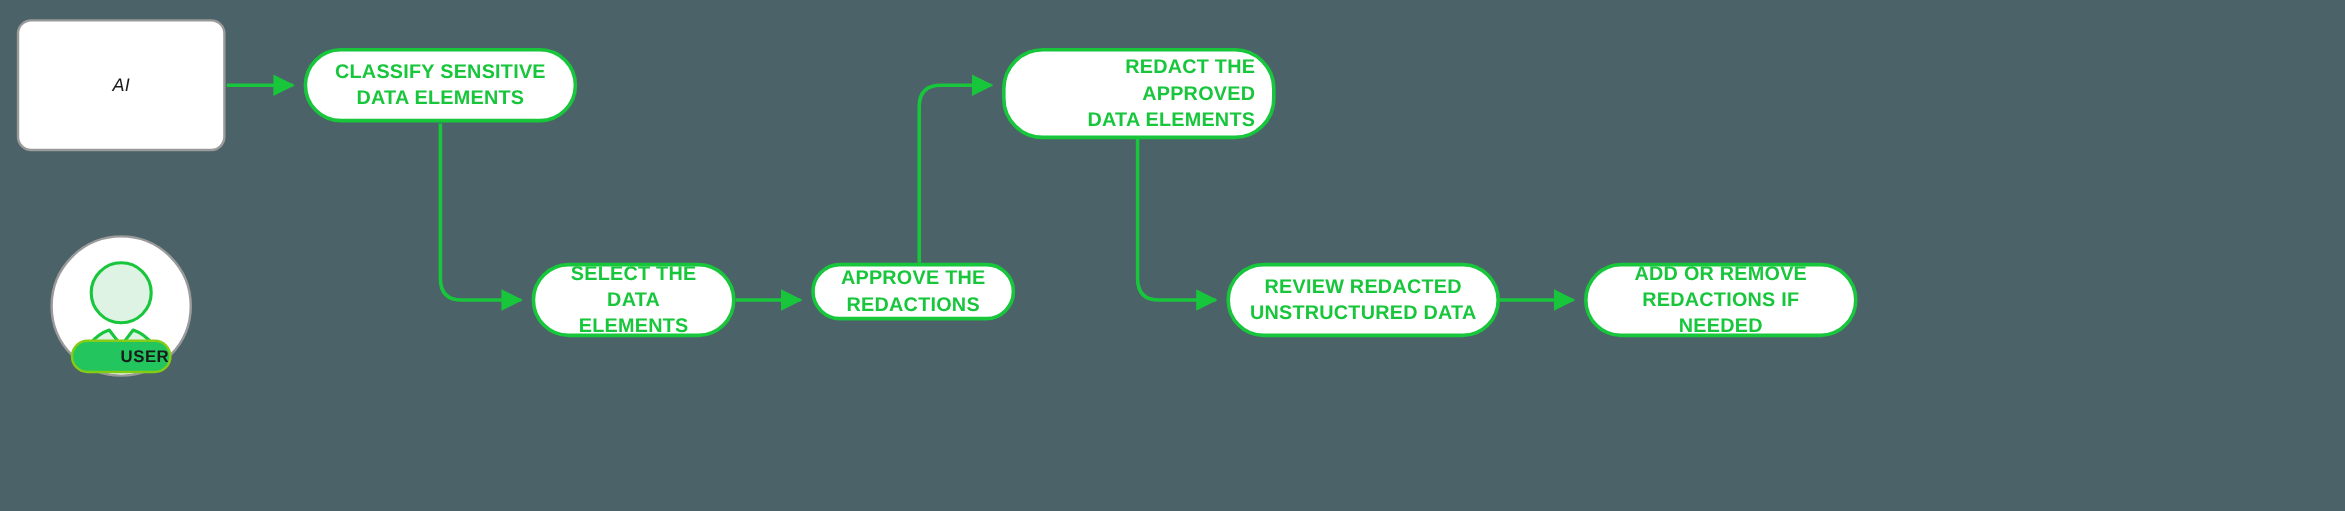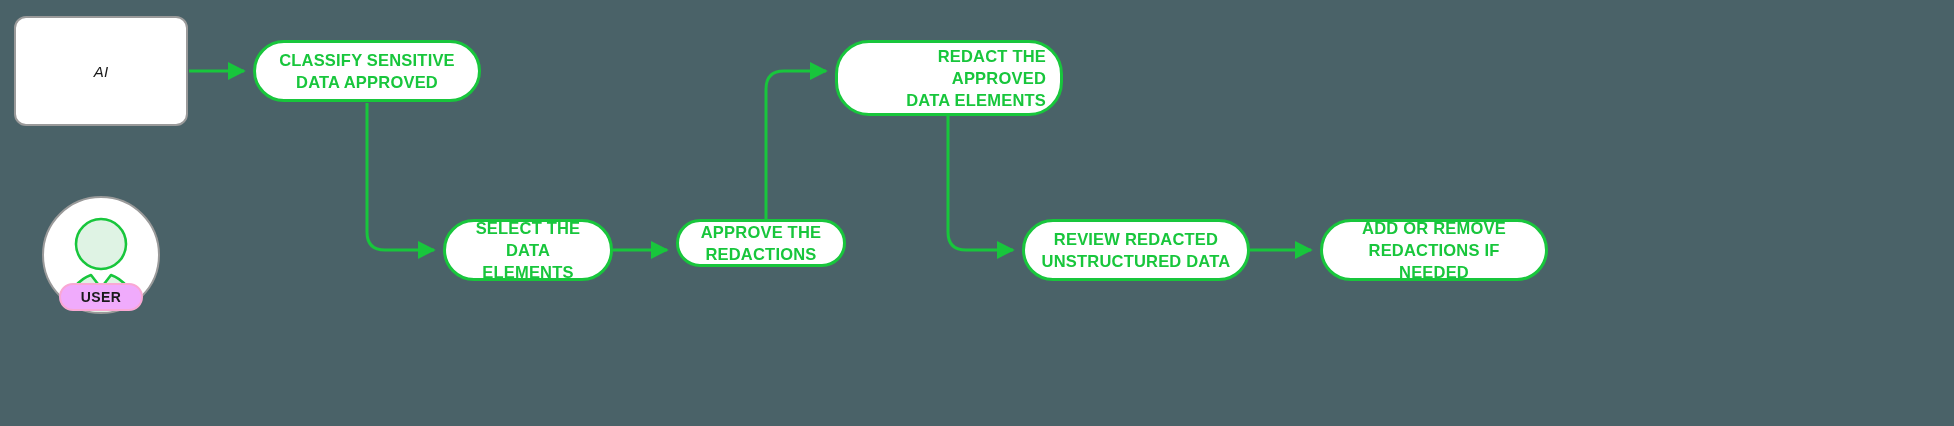--- a/index.html
+++ b/index.html
@@ -76,27 +76,27 @@
     position: absolute;
     left: 0;
     top: 0;
   }
   .user-badge {
     position: absolute;
     left: 17px;
     top: 87px;
     width: 84px;
     height: 28px;
-    background: #f0abfc;
-    border: 2px solid #f9a8d4;
+    background: #22c55e;
+    border: 2px solid #84cc16;
     border-radius: 14px;
     box-sizing: border-box;
     display: flex;
     align-items: center;
-    justify-content: center;
+    justify-content: flex-end;
     z-index: 5;
   }
   .user-badge-label {
     color: #1a1a1a;
     font-size: 14px;
     font-weight: 700;
     letter-spacing: 0.4px;
   }
 
   
@@ -172,21 +172,21 @@
         <path d="M 20 116 C 22 92 38 80 47 77 L 57 90 L 67 77 C 76 80 92 92 94 116 Z" fill="#dff3e4" stroke="#18c63c" stroke-width="2.6" stroke-linejoin="round"></path>
       </svg>
     </div>
     <div class="user-badge">
       <span class="user-badge-label">USER</span>
     </div>
   </div>
 
   <div class="node" style="left:253px; top:40px; width:228px; height:62px;">
     <span class="node-label">CLASSIFY SENSITIVE
-DATA APPROVED</span>
+DATA ELEMENTS</span>
   </div>
 
   <div class="node" style="left:443px; top:219px; width:170px; height:62px;">
     <span class="node-label">SELECT THE DATA
 ELEMENTS</span>
   </div>
 
   <div class="node" style="left:676px; top:219px; width:170px; height:48px;">
     <span class="node-label">APPROVE THE
 REDACTIONS</span>

